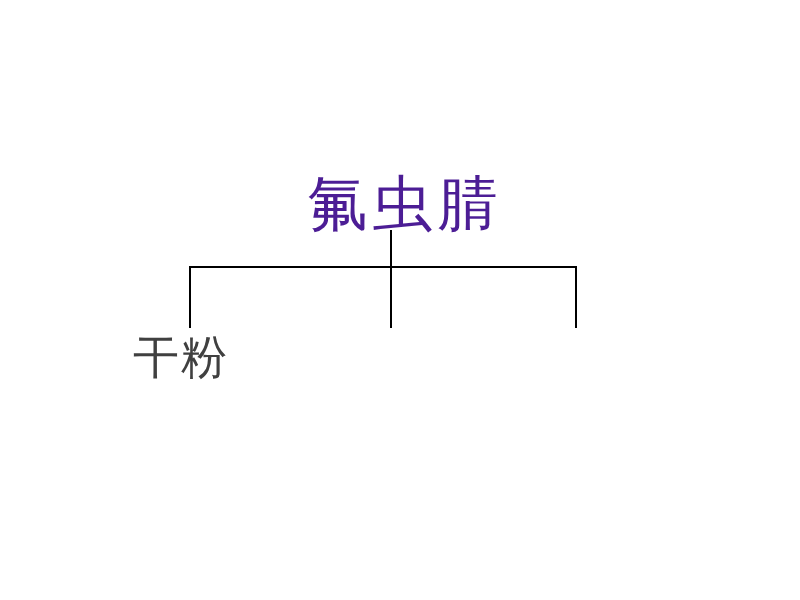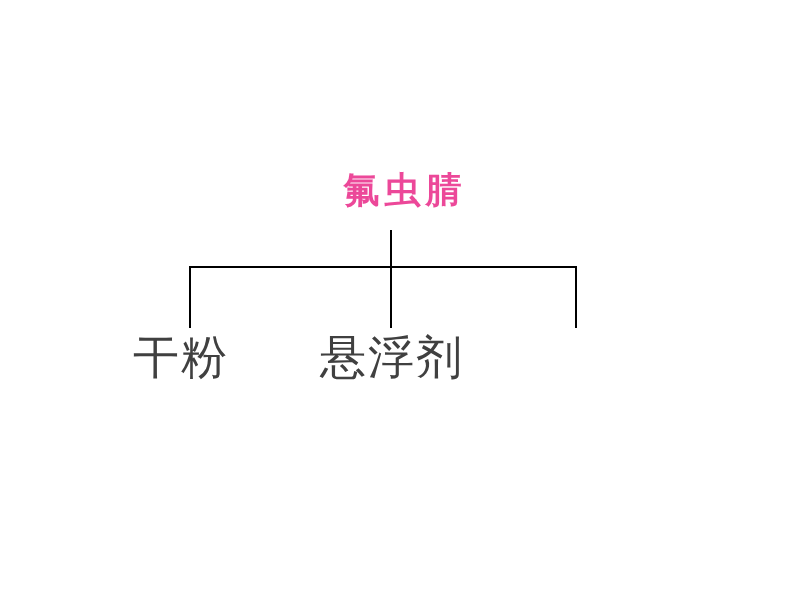--- a/index.html
+++ b/index.html
@@ -22,26 +22,25 @@
     top: 0;
     width: 800px;
     height: 600px;
     pointer-events: none;
   }
   .root-label {
     position: absolute;
     left: 405px;
     top: 170px;
     transform: translateX(-50%);
-    font-size: 36px;
+    font-size: 60px;
     line-height: 1.15;
     letter-spacing: 5px;
     white-space: nowrap;
-    color: #ec4899;
-    font-weight: bold;
+    color: #4c1d95;
   }
   .child-label {
     position: absolute;
     top: 332px;
     transform: translateX(-50%);
     font-size: 46px;
     line-height: 1.15;
     letter-spacing: 2px;
     white-space: nowrap;
     color: #404040;
@@ -60,16 +59,15 @@
   <svg class="connectors" width="800" height="600" viewBox="0 0 800 600" xmlns="http://www.w3.org/2000/svg">
     <line x1="391" y1="230" x2="391" y2="267" stroke-width="2" stroke="#000000"></line>
     <line x1="189" y1="267" x2="577" y2="267" stroke-width="2" stroke="#000000"></line>
     <line x1="190" y1="266" x2="190" y2="328" stroke-width="2" stroke="#000000"></line>
     <line x1="391" y1="266" x2="391" y2="328" stroke-width="2" stroke="#000000"></line>
     <line x1="576" y1="266" x2="576" y2="328" stroke-width="2" stroke="#000000"></line>
   </svg>
 
   <div class="child-label c0">干粉</div>
 
-  <div class="child-label c1">悬浮剂</div>
 
 
 </div>
 
 </body></html>

